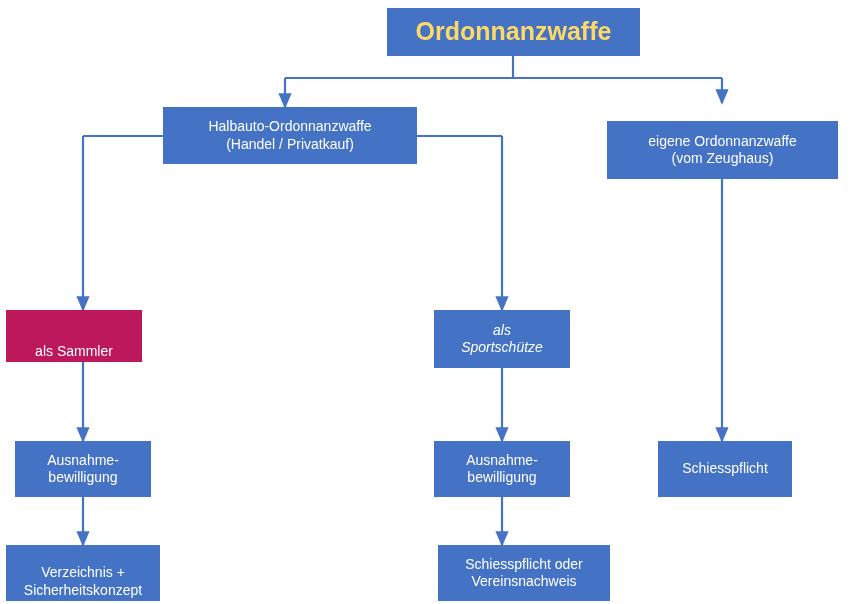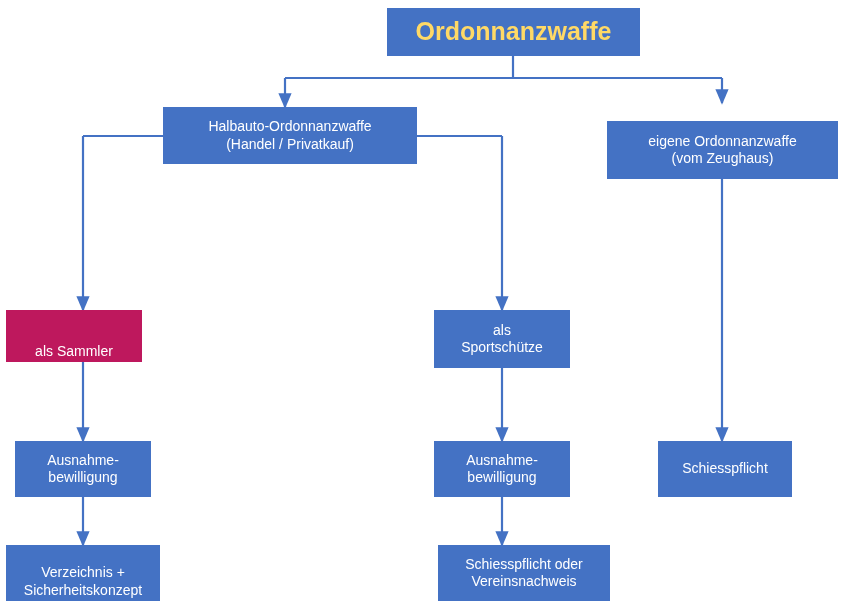--- a/index.html
+++ b/index.html
@@ -80,21 +80,21 @@
         <path d="M722,161 L722,441" stroke="#4472c4" stroke-width="2.2" fill="none" marker-end="url(#arrowhead)"></path>
       </g>
   </svg>
   <div id="nodes-layer">
       <div class="node root" style="left: 387px; top: 8px; width: 253px; height: 48px; background: rgb(68, 114, 196);"><span class="lbl">Ordonnanzwaffe</span></div>
       <div class="node" style="left: 163px; top: 107px; width: 254px; height: 57px; background: rgb(68, 114, 196);"><span class="lbl">Halbauto-Ordonnanzwaffe
 (Handel / Privatkauf)</span></div>
       <div class="node" style="left: 607px; top: 103px; width: 231px; height: 58px; background: rgb(68, 114, 196); margin-top: 18px;"><span class="lbl">eigene Ordonnanzwaffe
 (vom Zeughaus)</span></div>
       <div class="node" style="left: 6px; top: 310px; width: 136px; height: 52px; background: #be185d; align-items: flex-end;"><span class="lbl">als Sammler</span></div>
-      <div class="node" style="left: 434px; top: 310px; width: 136px; height: 58px; background: rgb(68, 114, 196);"><span class="lbl">als
+      <div class="node" style="left: 434px; top: 310px; width: 136px; height: 58px; background: rgb(68, 114, 196); font-style: italic;"><span class="lbl">als
 Sportschütze</span></div>
       <div class="node" style="left: 15px; top: 441px; width: 136px; height: 56px; background: rgb(68, 114, 196);"><span class="lbl">Ausnahme-
 bewilligung</span></div>
       <div class="node" style="left: 434px; top: 441px; width: 136px; height: 56px; background: rgb(68, 114, 196);"><span class="lbl">Ausnahme-
 bewilligung</span></div>
       <div class="node" style="left: 658px; top: 441px; width: 134px; height: 56px; background: rgb(68, 114, 196);"><span class="lbl">Schiesspflicht</span></div>
       <div class="node" style="left: 6px; top: 545px; width: 154px; height: 56px; background: rgb(68, 114, 196); align-items: flex-end;"><span class="lbl">Verzeichnis +
 Sicherheitskonzept</span></div>
       <div class="node" style="left: 414px; top: 545px; width: 172px; height: 56px; background: rgb(68, 114, 196); margin-left: 24px;"><span class="lbl">Schiesspflicht oder
 Vereinsnachweis</span></div>

